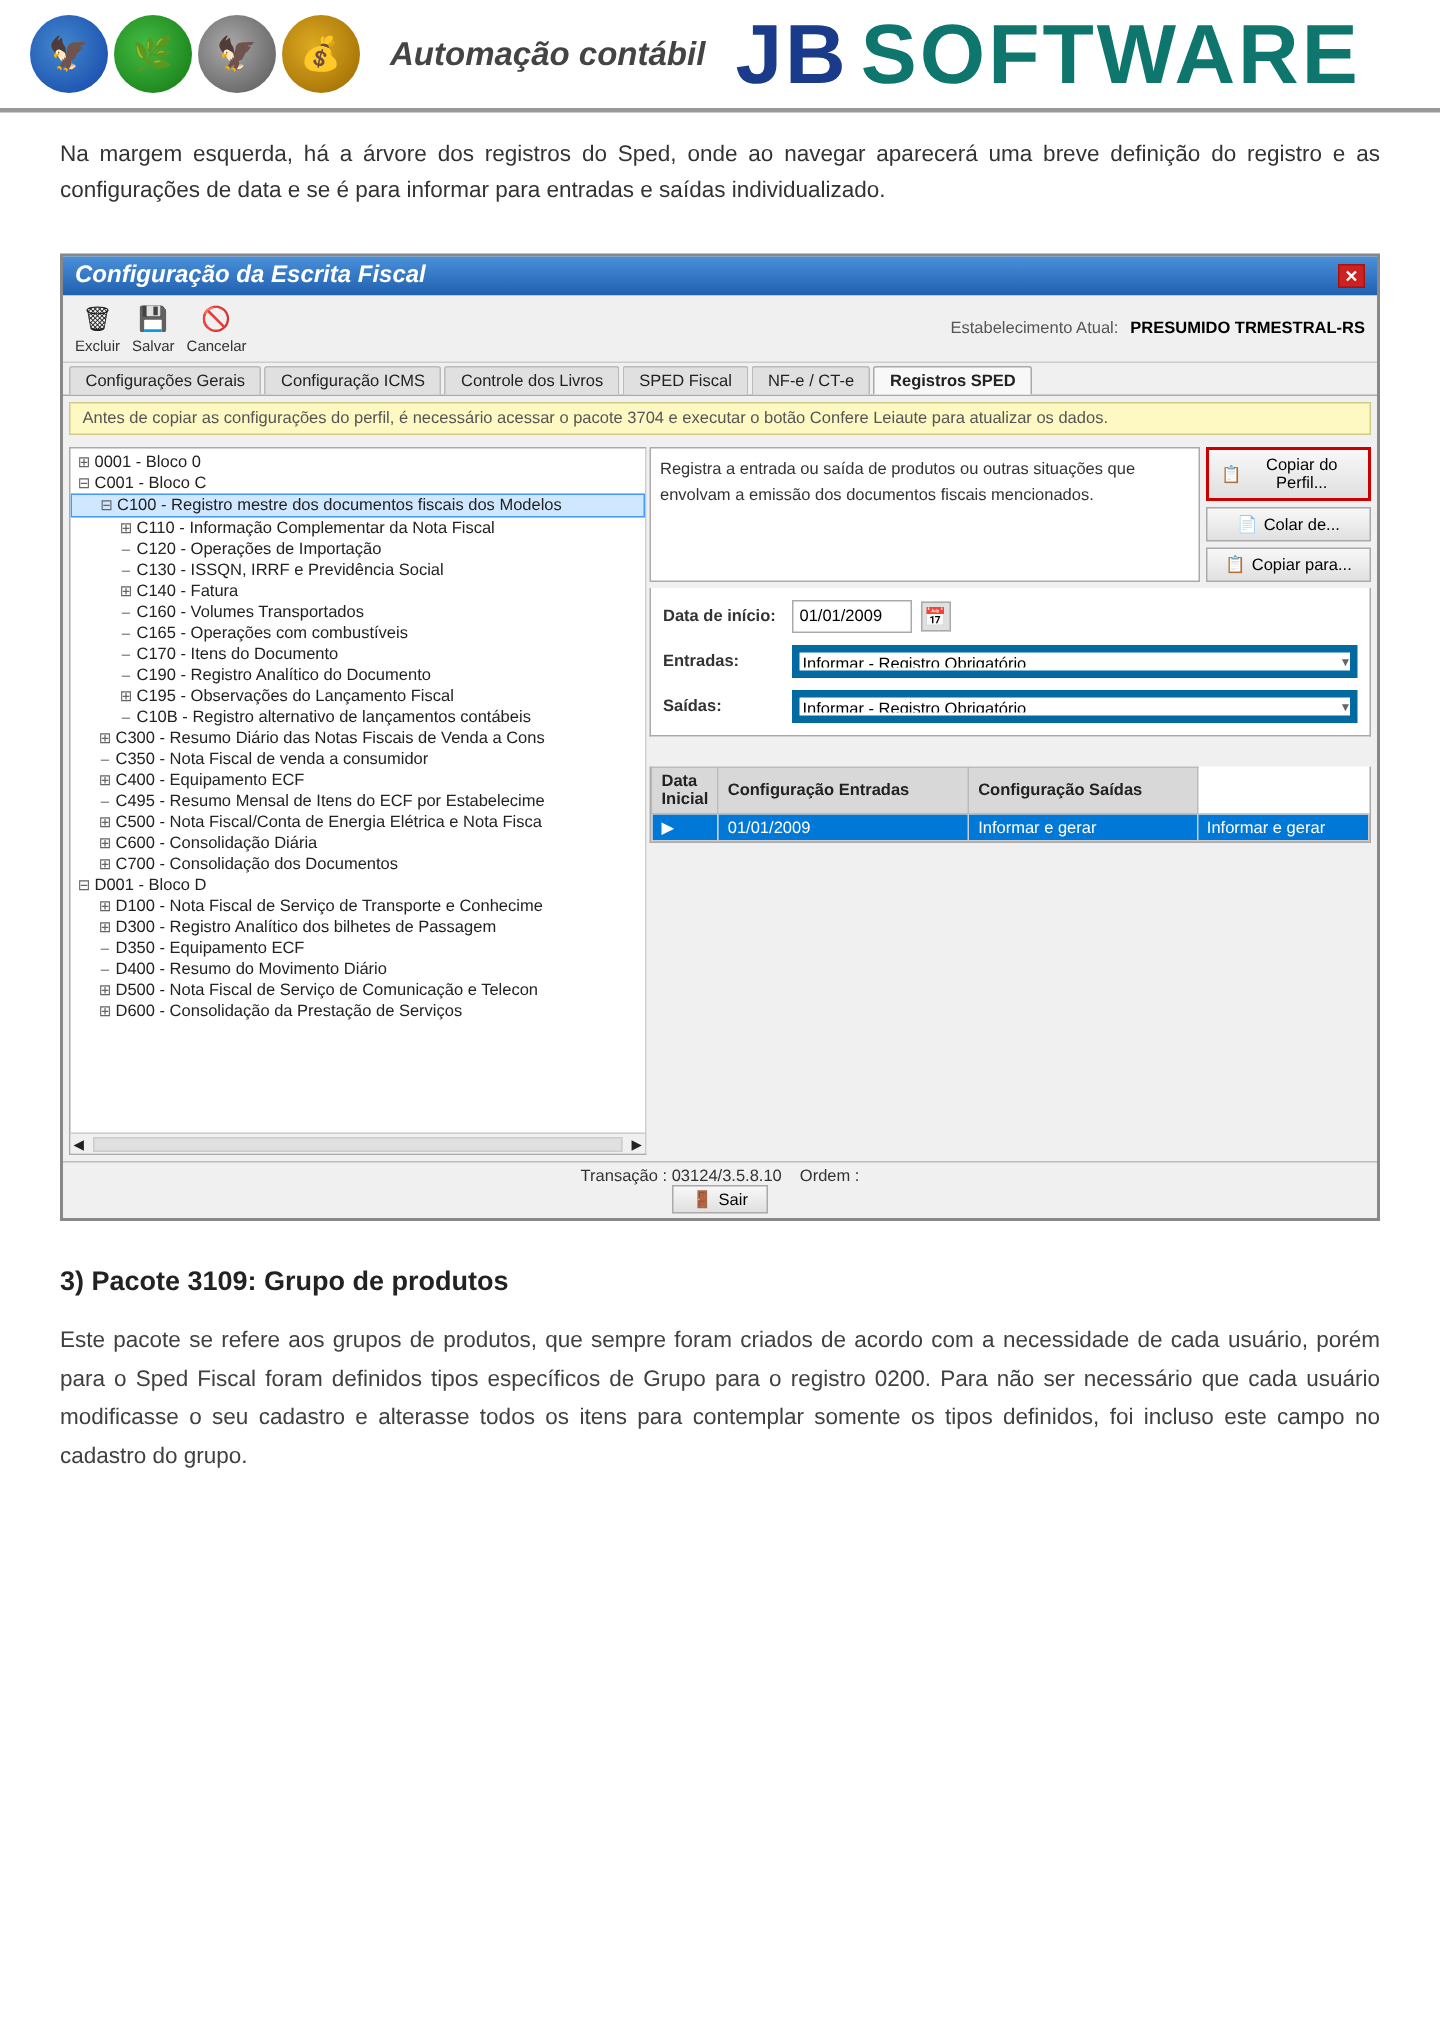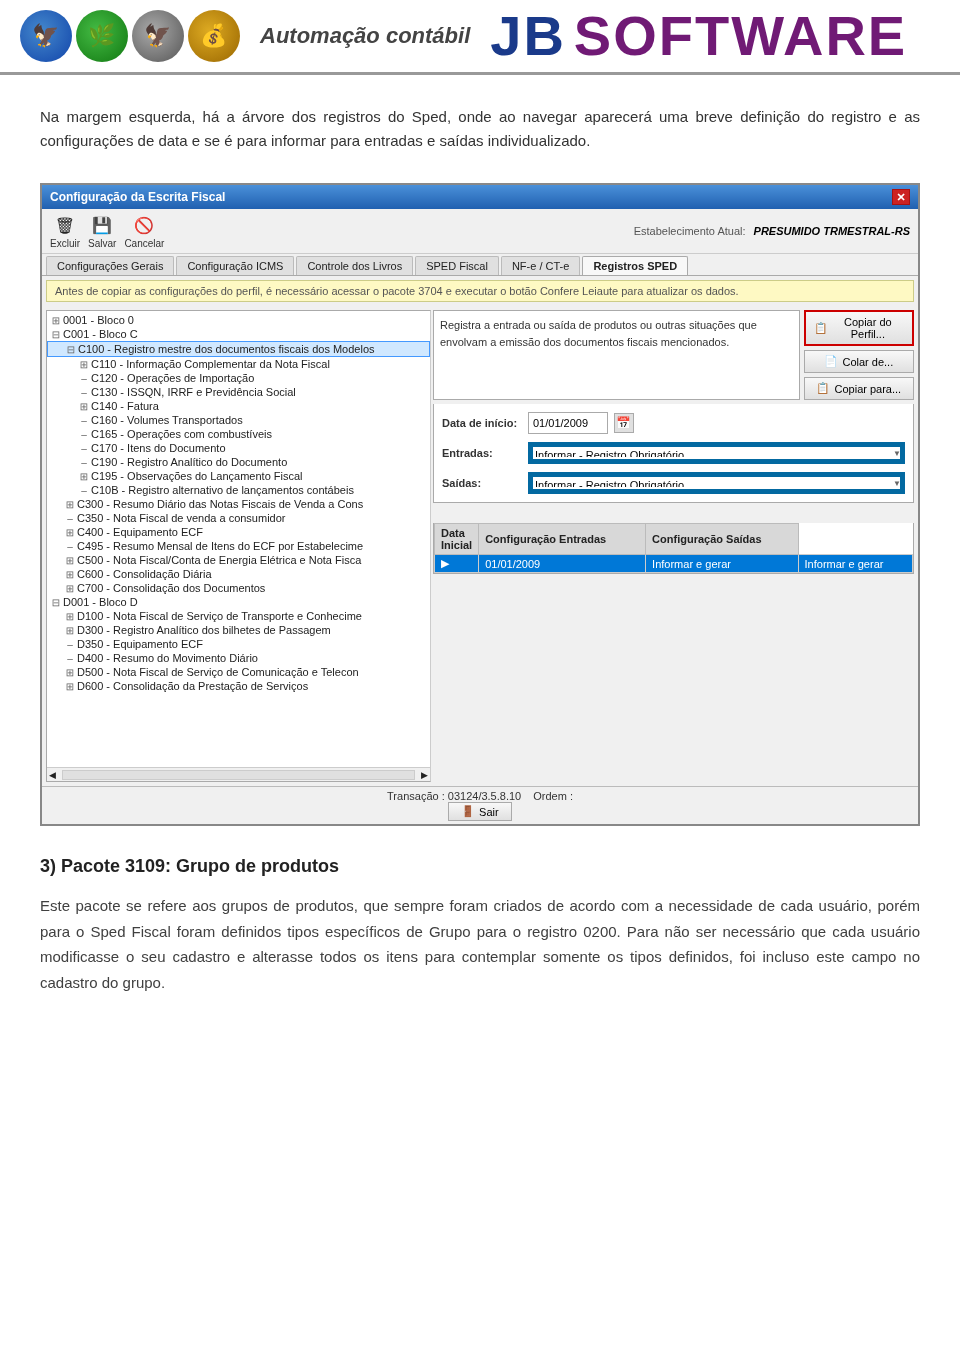--- a/index.html
+++ b/index.html
@@ -40,21 +40,21 @@
       flex-direction: column;
     }
     .header-brand {
       display: flex;
       align-items: baseline;
       gap: 8px;
     }
 
     
     .page-body {
-      padding: 30px 40px;
+      padding: 16px 40px;
     }
 
     .intro-text {
       font-size: 15px;
       color: #333;
       line-height: 1.6;
       margin-bottom: 30px;
       text-align: justify;
     }
 
@@ -68,22 +68,23 @@
     }
     .window-titlebar {
       background: linear-gradient(to bottom, #4a90d9, #2060b0);
       color: #fff;
       padding: 4px 8px;
       display: flex;
       align-items: center;
       justify-content: space-between;
     }
     .window-title-text {
-      font-size: 12px;
+      font-size: 16px;
       font-weight: bold;
+      font-style: italic;
     }
     .window-close-btn {
       background: #cc2222;
       color: #fff;
       border: 1px solid #aa1111;
       width: 18px; height: 16px;
       display: flex; align-items: center; justify-content: center;
       font-size: 11px;
       cursor: pointer;
       font-weight: bold;
@@ -385,21 +386,21 @@
     <div class="logo-circle blue">🦅</div>
     <div class="logo-circle green">🌿</div>
     <div class="logo-circle gray">🦅</div>
     <div class="logo-circle gold">💰</div>
   </div>
   <div class="header-text">
     <span style="font-size:22px;font-weight:bold;color:#444;font-style:italic;">Automação contábil</span>
   </div>
   <div class="header-brand">
     <span style="font-size:56px;font-weight:900;color:#1a3a8a;letter-spacing:2px;line-height:1;">JB</span>
-    <span style="font-size:56px;font-weight:900;color:#701a75;letter-spacing:2px;line-height:1;">SOFTWARE</span>
+    <span style="font-size:56px;font-weight:900;color:#0f766e;letter-spacing:2px;line-height:1;">SOFTWARE</span>
   </div>
 </div>
 
 <div class="page-body">
 
   <p class="intro-text">Na margem esquerda, há a árvore dos registros do Sped, onde ao navegar aparecerá uma breve definição do registro e as configurações de data e se é para informar para entradas e saídas individualizado.</p>
 
   <div class="window">
 
     <div class="window-titlebar">
@@ -416,21 +417,21 @@
         <div class="toolbar-icon">💾</div>
         <span class="toolbar-label">Salvar</span>
       </div>
       <div class="toolbar-item">
         <div class="toolbar-icon">🚫</div>
         <span class="toolbar-label">Cancelar</span>
       </div>
       <div style="flex:1;"></div>
 
       <span style="font-size:11px;color:#555;">Estabelecimento Atual:</span>
-      <span style="font-size:11px;font-weight:bold;color:#000;font-style:italic;">PRESUMIDO TRMESTRAL-RS</span>
+      <span style="font-size:11px;font-weight:bold;color:#000;">PRESUMIDO TRMESTRAL-RS</span>
     </div>
 
     <div class="tabs-bar">
       <div class="tab">Configurações Gerais</div>
       <div class="tab">Configuração ICMS</div>
       <div class="tab">Controle dos Livros</div>
       <div class="tab">SPED Fiscal</div>
       <div class="tab">NF-e / CT-e</div>
       <div class="tab active">Registros SPED</div>
     </div>

